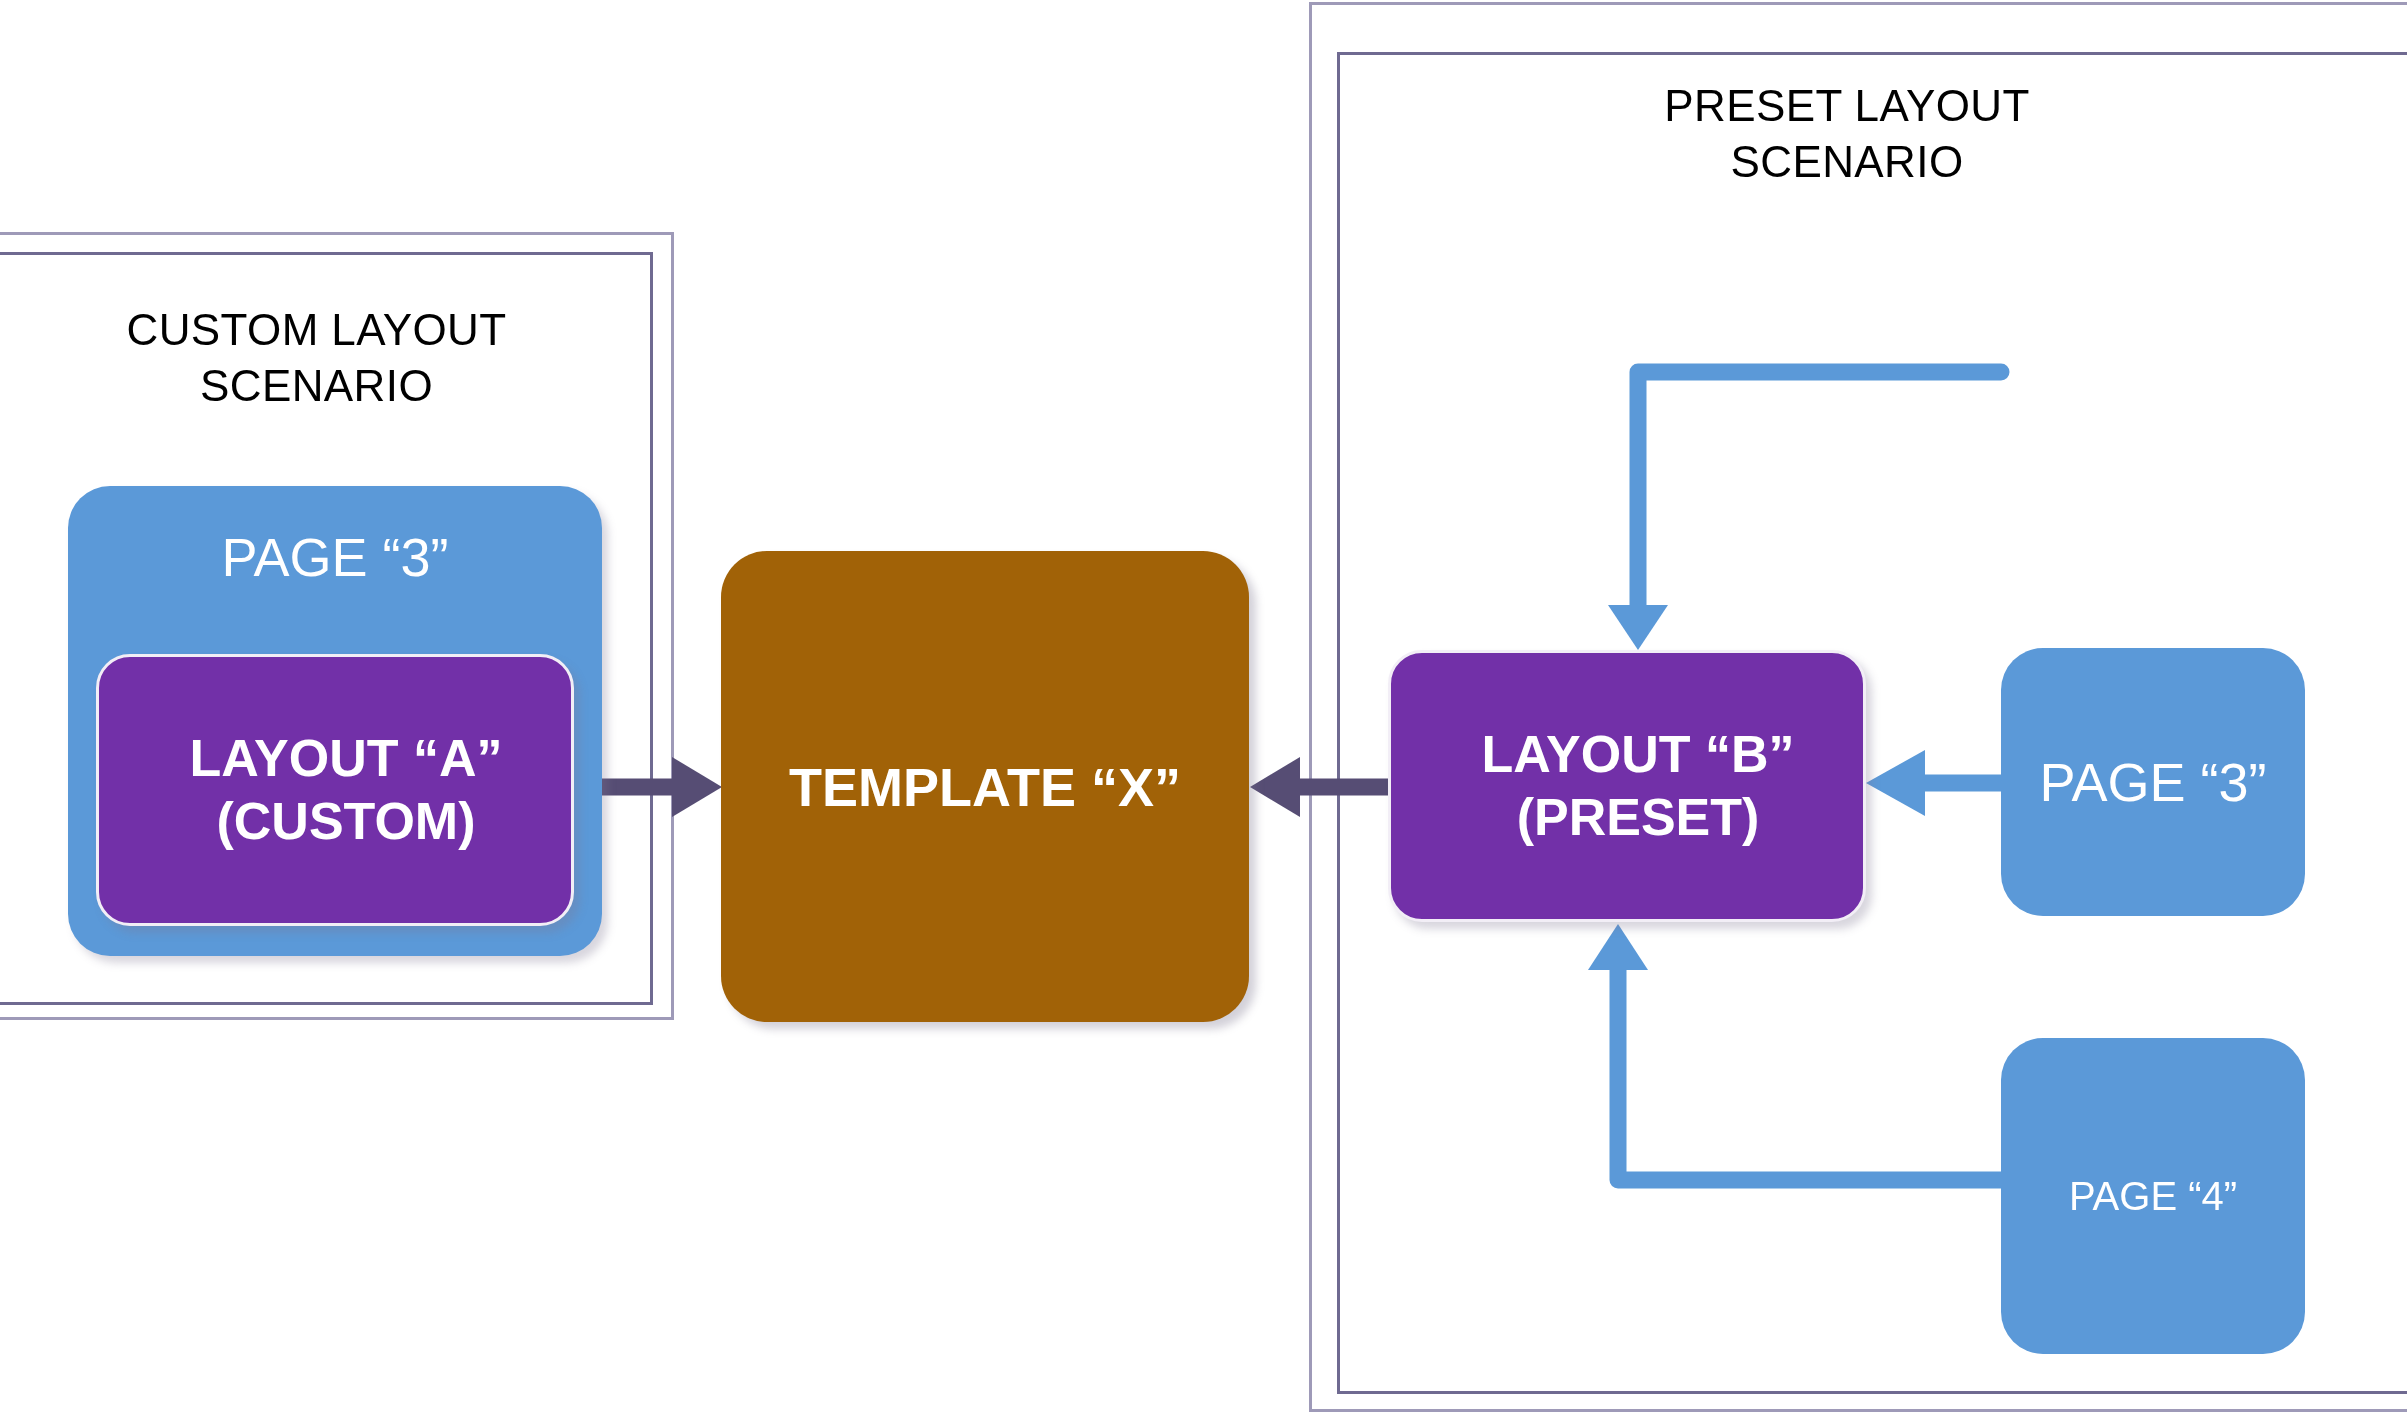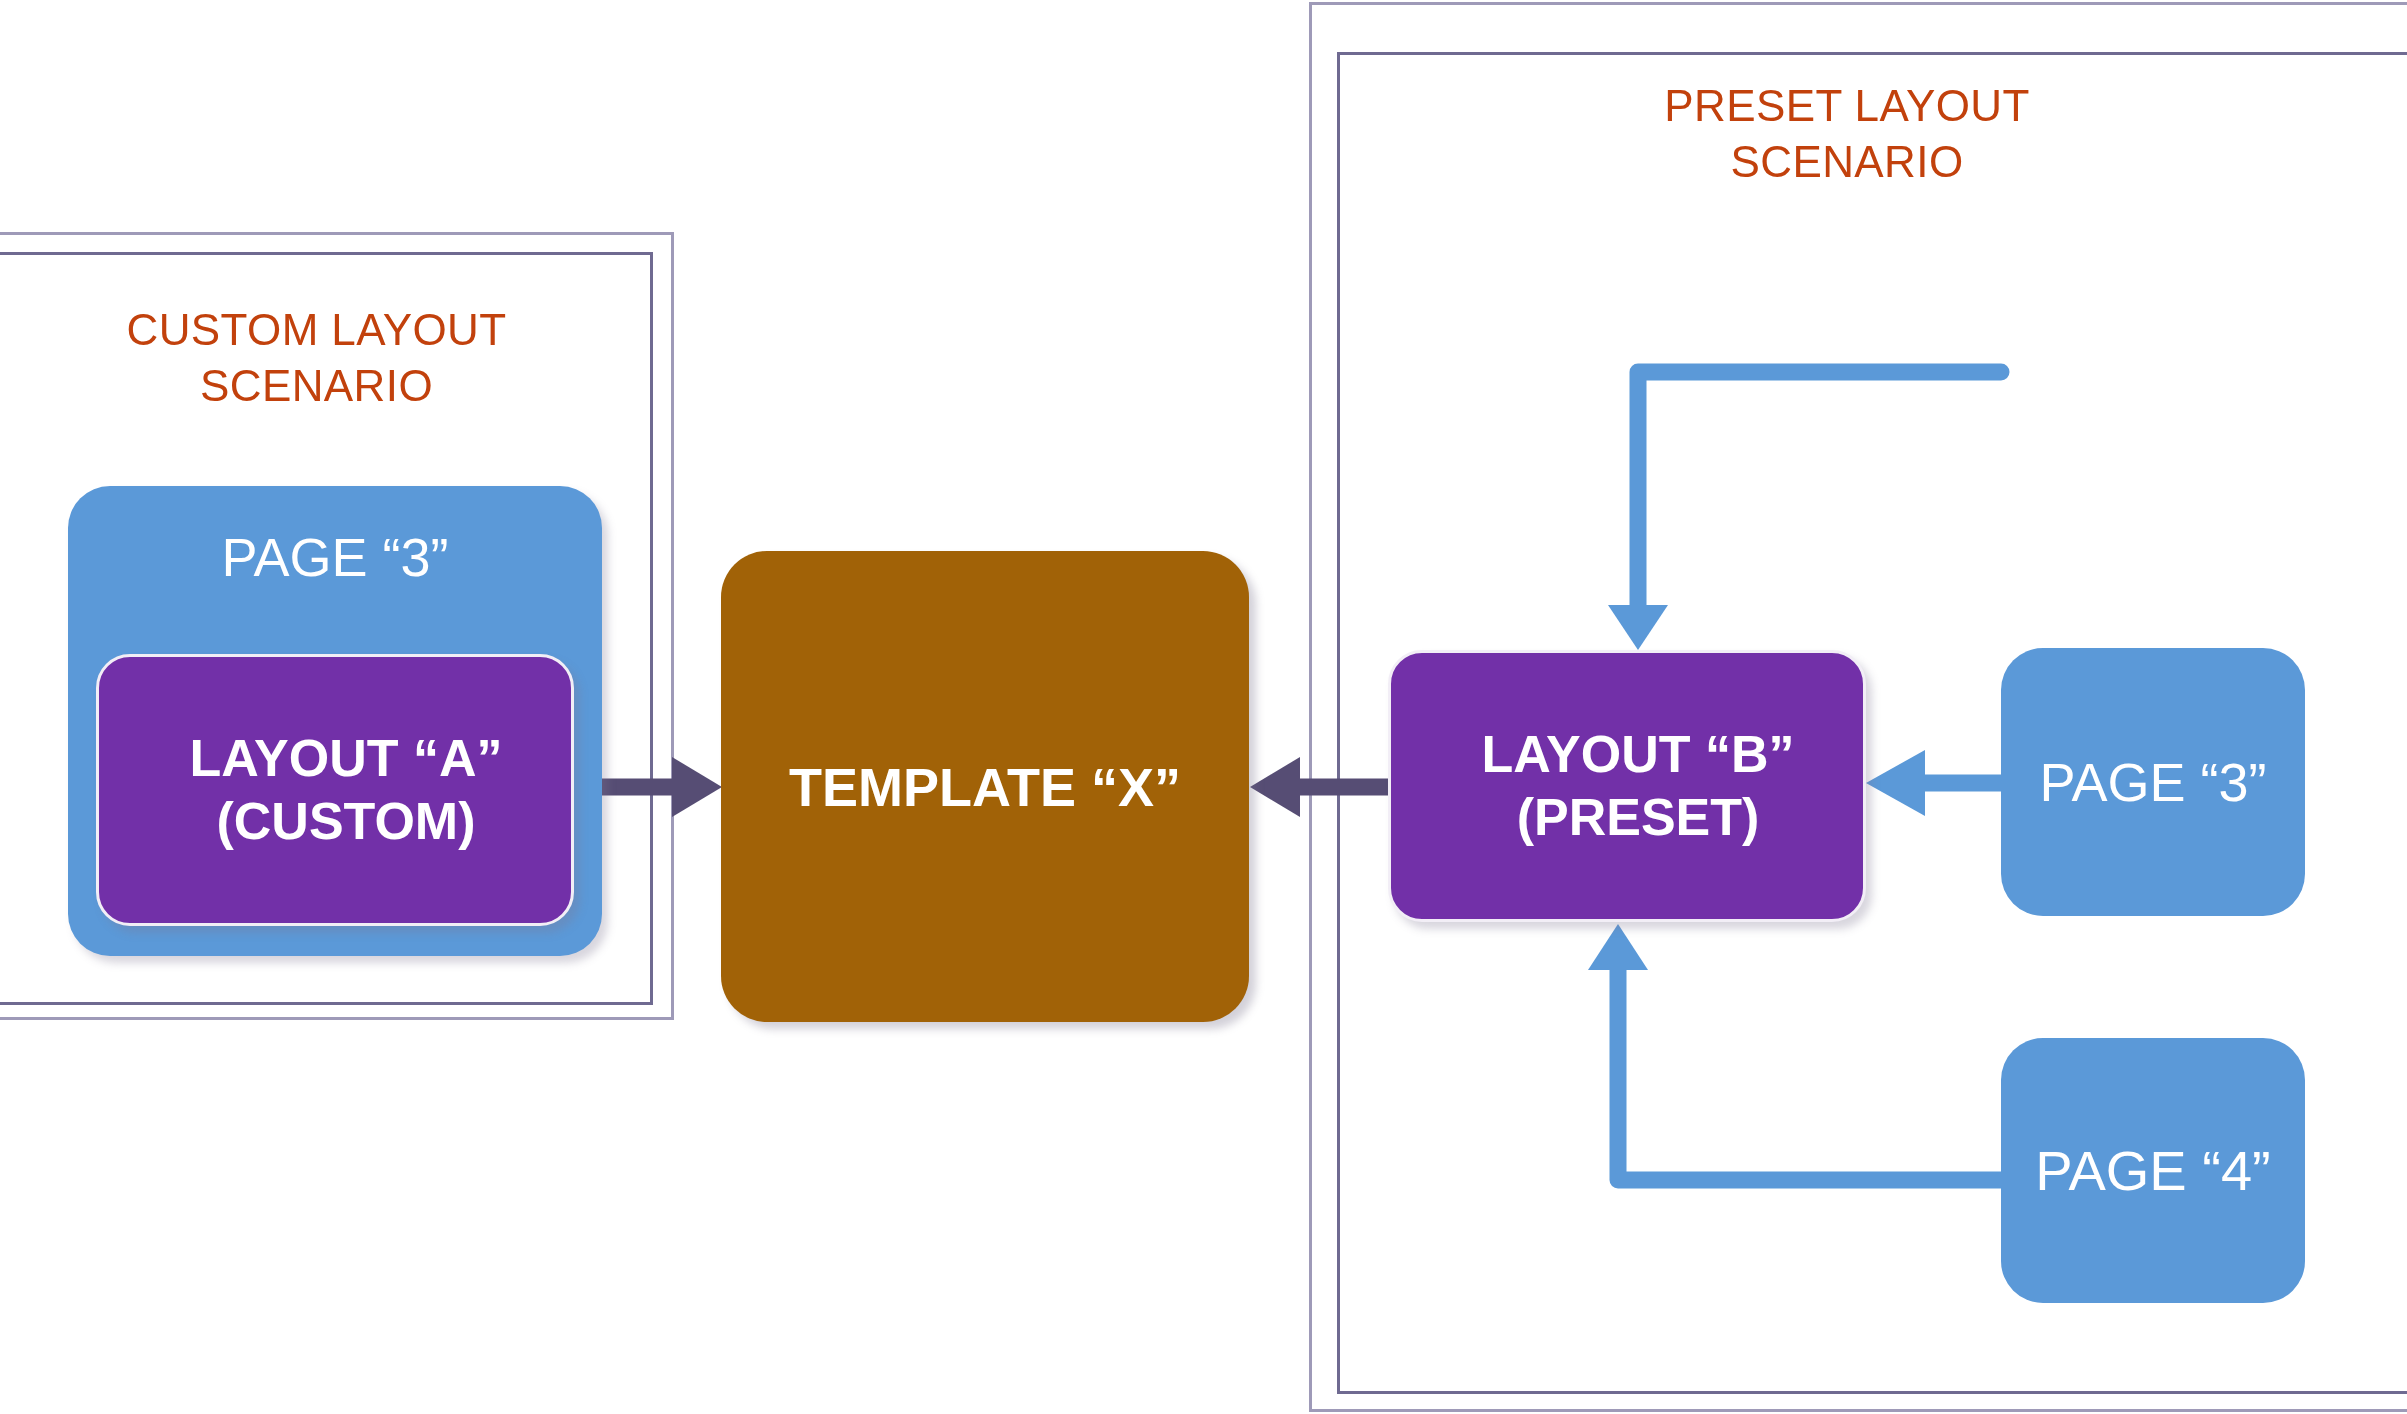--- a/index.html
+++ b/index.html
@@ -27,21 +27,21 @@
   }
   .frame-inner {
     position: absolute;
     border: 3px solid #6f6a91;
     background: transparent;
     box-sizing: border-box;
   }
   .frame-title {
     position: absolute;
     text-align: center;
-    color: #c2410c;
+    color: #000000;
     font-size: 44px;
     line-height: 1.28;
     letter-spacing: 0.4px;
     white-space: pre-line;
     font-weight: 400;
   }
 
   
   .node {
     position: absolute;
@@ -74,21 +74,21 @@
     box-shadow: 6px 7px 9px rgba(125,120,145,0.30);
   }
 
   #page1 { left: 68px;  top: 486px;  width: 534px;  height: 470px; font-size: 54px; align-items: flex-start; padding-top: 40px; }
   #layoutA { left: 96px; top: 654px; width: 478px; height: 272px; font-size: 52px; line-height: 1.22; }
   #templateX { left: 721px; top: 551px; width: 528px; height: 471px; font-size: 54px; }
   #layoutB { left: 1388px; top: 650px; width: 478px; height: 272px; font-size: 52px; line-height: 1.22; }
 
   #page2 { left: 2001px; top: 238px; width: 304px; height: 268px; font-size: 54px; }
   #page3 { left: 2001px; top: 648px; width: 304px; height: 268px; font-size: 54px; }
-  #page4 { left: 2001px; top: 1038px; width: 304px; height: 265px; font-size: 56px; }
+  #page4 { left: 2001px; top: 1038px; width: 304px; height: 316px; font-size: 40px; }
 
   
   #connectors {
     position: absolute;
     left: 0;
     top: 0;
     width: 2407px;
     height: 1414px;
     pointer-events: none;
   }

